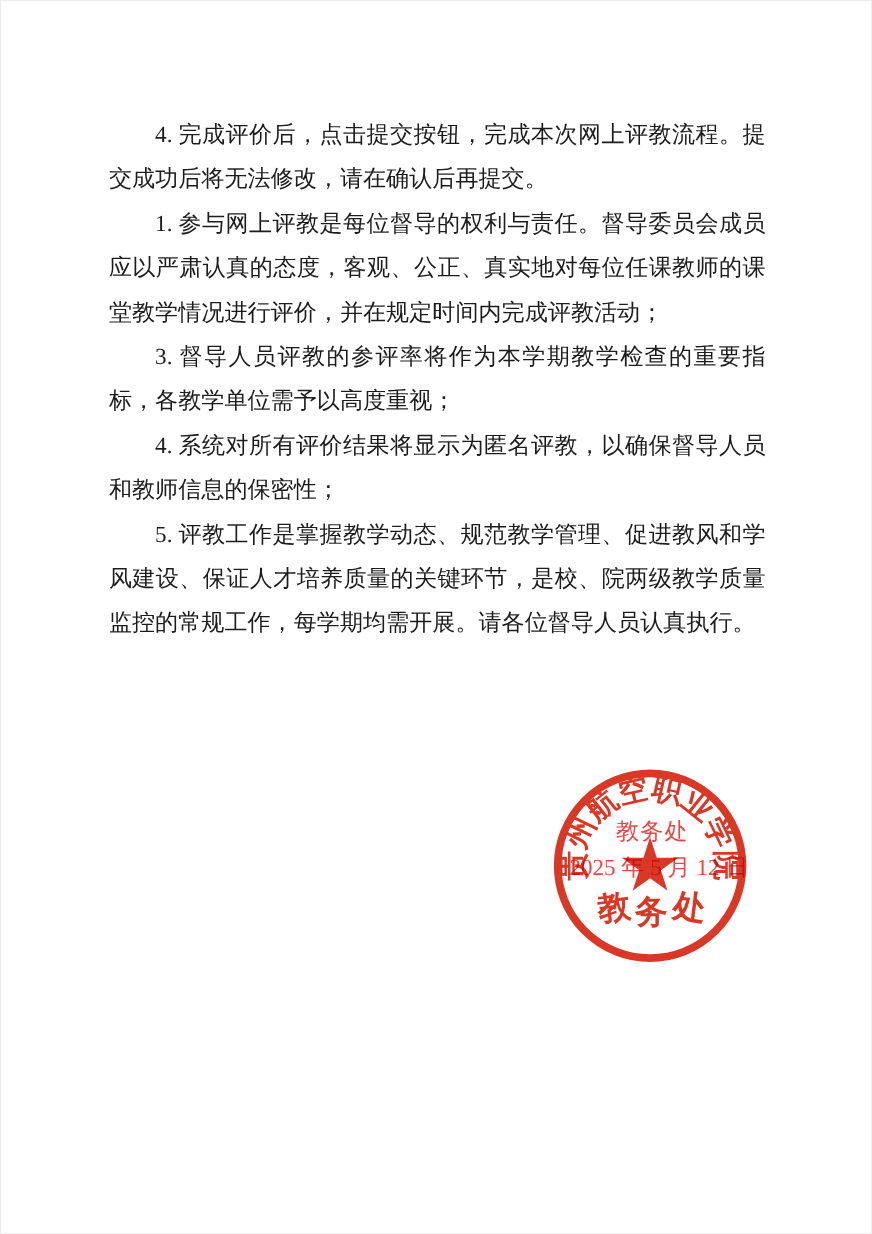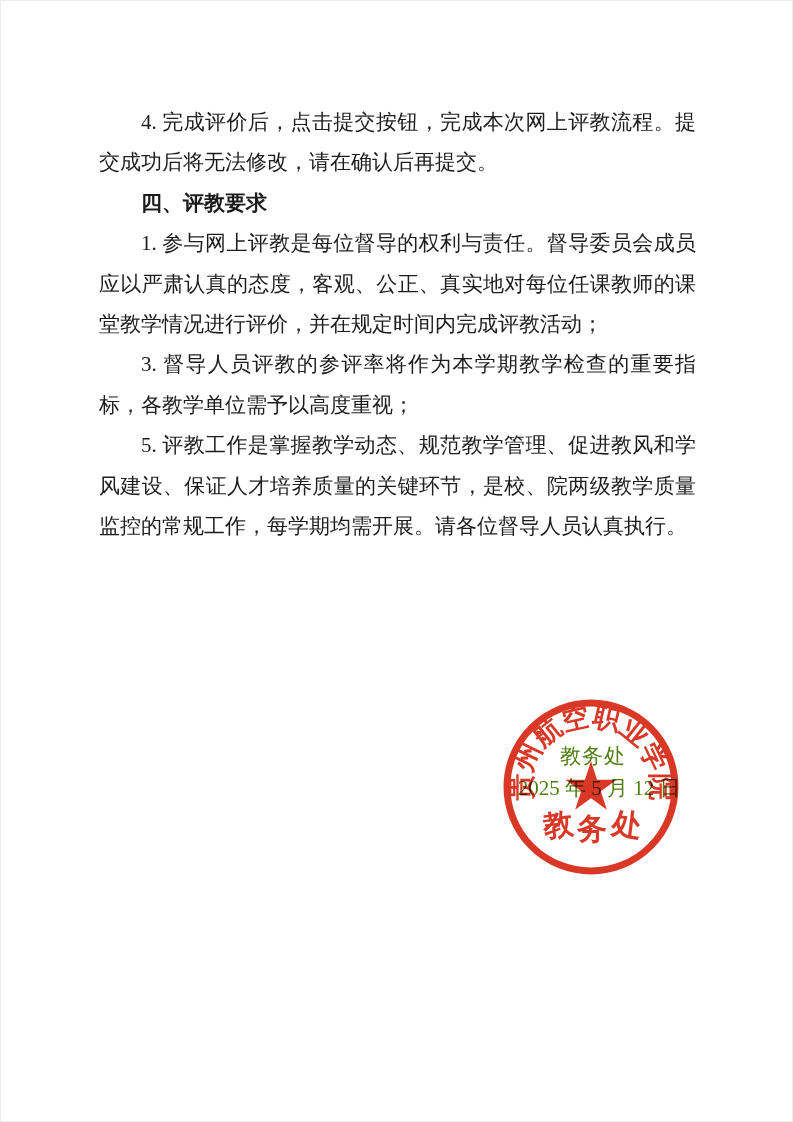--- a/index.html
+++ b/index.html
@@ -34,21 +34,21 @@
     line-height:40.4px;
     font-weight:bold;
     text-indent:2em;
     font-family:"Liberation Sans","DejaVu Sans",sans-serif;
   }
   .sig-line{
     position:absolute;
     transform:translateX(-50%);
     white-space:nowrap;
     font-size:21px;
-    color:#4d7c0f;
+    color:#ef4444;
   }
   .sig-dept{ left:592px; top:741px; letter-spacing:1px; }
   .sig-date{ left:598px; top:773px; }
   .stamp{
     position:absolute;
     left:500px;
     top:695px;
     width:180px;
     height:180px;
     mix-blend-mode:multiply;
@@ -62,23 +62,23 @@
   .ring-char{ font-size:27px; font-weight:bold; }
   .stamp-bottom{ font-size:30px; font-weight:bold; letter-spacing:2px; }
 </style>
 </head>
 <body>
 
 <div class="page">
 
   <div class="content">
     <p>4. 完成评价后，点击提交按钮，完成本次网上评教流程。提交成功后将无法修改，请在确认后再提交。</p>
-    <h3>四、评教要求</h3>
     <p>1. 参与网上评教是每位督导的权利与责任。督导委员会成员应以严肃认真的态度，客观、公正、真实地对每位任课教师的课堂教学情况进行评价，并在规定时间内完成评教活动；</p>
     <p>3. 督导人员评教的参评率将作为本学期教学检查的重要指标，各教学单位需予以高度重视；</p>
+    <p>4. 系统对所有评价结果将显示为匿名评教，以确保督导人员和教师信息的保密性；</p>
     <p>5. 评教工作是掌握教学动态、规范教学管理、促进教风和学风建设、保证人才培养质量的关键环节，是校、院两级教学质量监控的常规工作，每学期均需开展。请各位督导人员认真执行。</p>
   </div>
 
   <div class="sig-line sig-dept">教务处</div>
   <div class="sig-line sig-date">2025 年 5 月 12 日</div>
 
   <div class="stamp">
     <svg width="180" height="180" viewBox="0 0 180 180">
       <circle cx="90" cy="91" r="84" fill="none" stroke="#d9301e" stroke-width="7"></circle>
       <polygon fill="#d9301e" points="90,65 96.05,83.67 115.68,83.66 99.8,95.18 105.87,113.84 90,102.3 74.13,113.84 80.2,95.18 64.32,83.66 83.95,83.67"></polygon>

